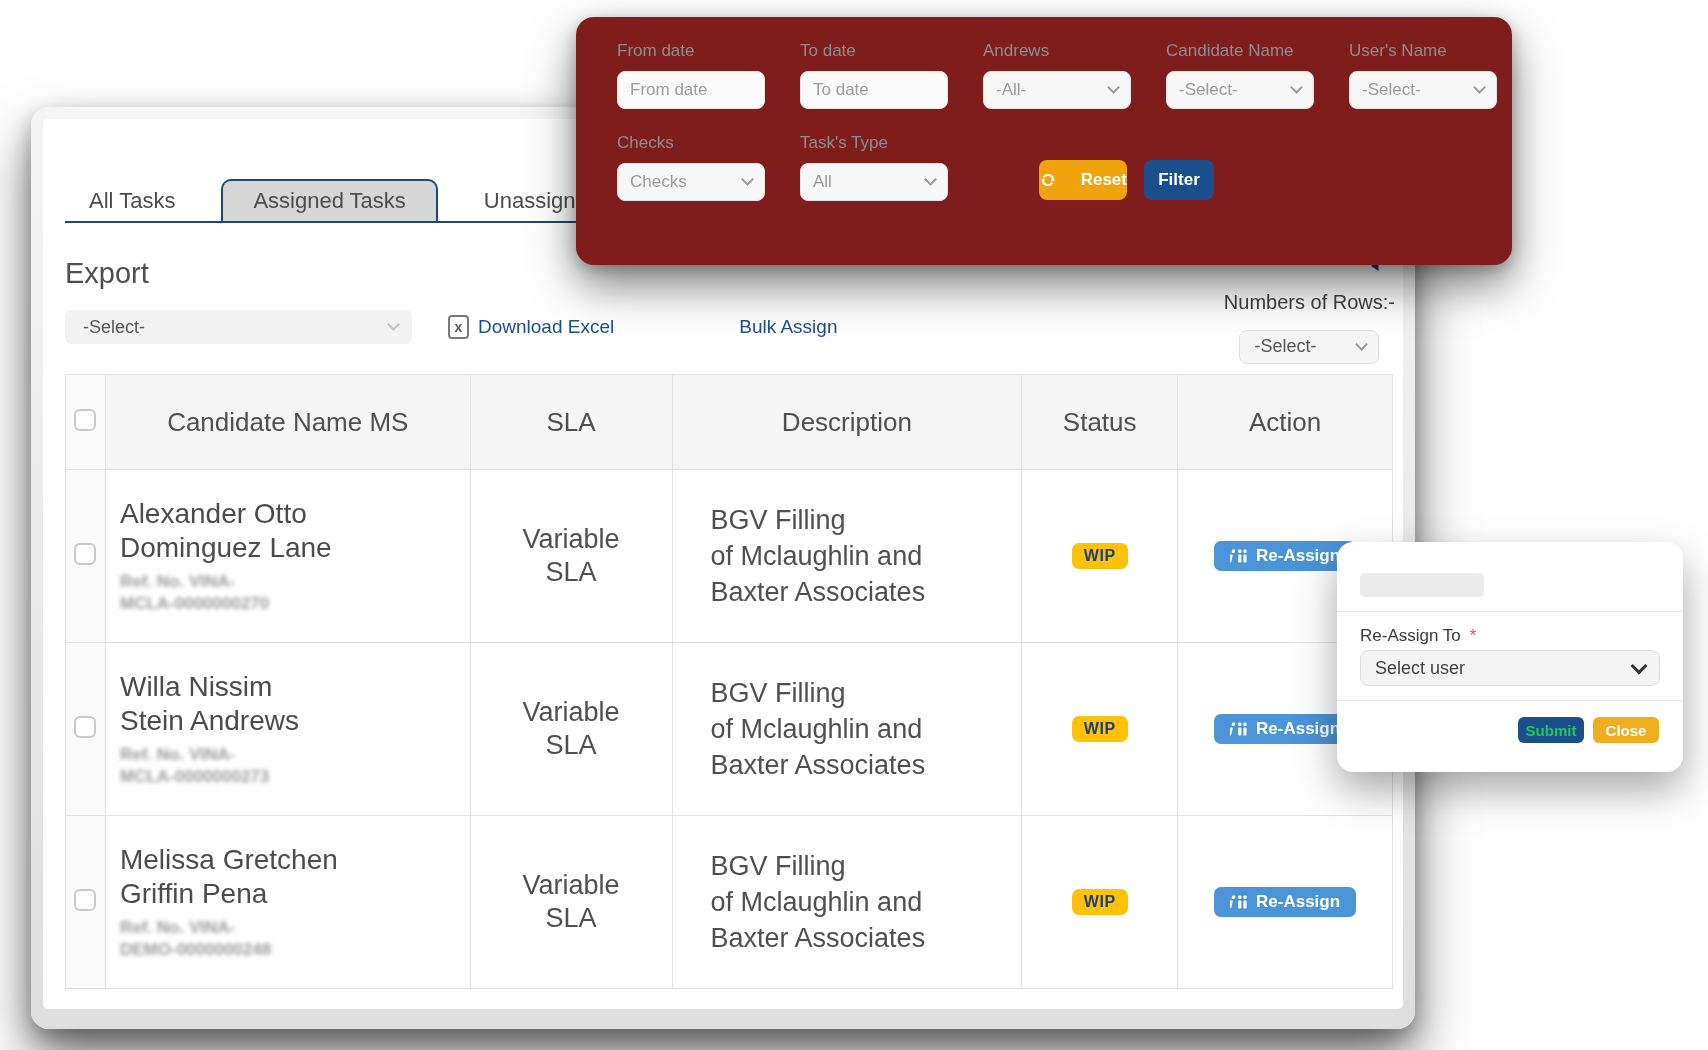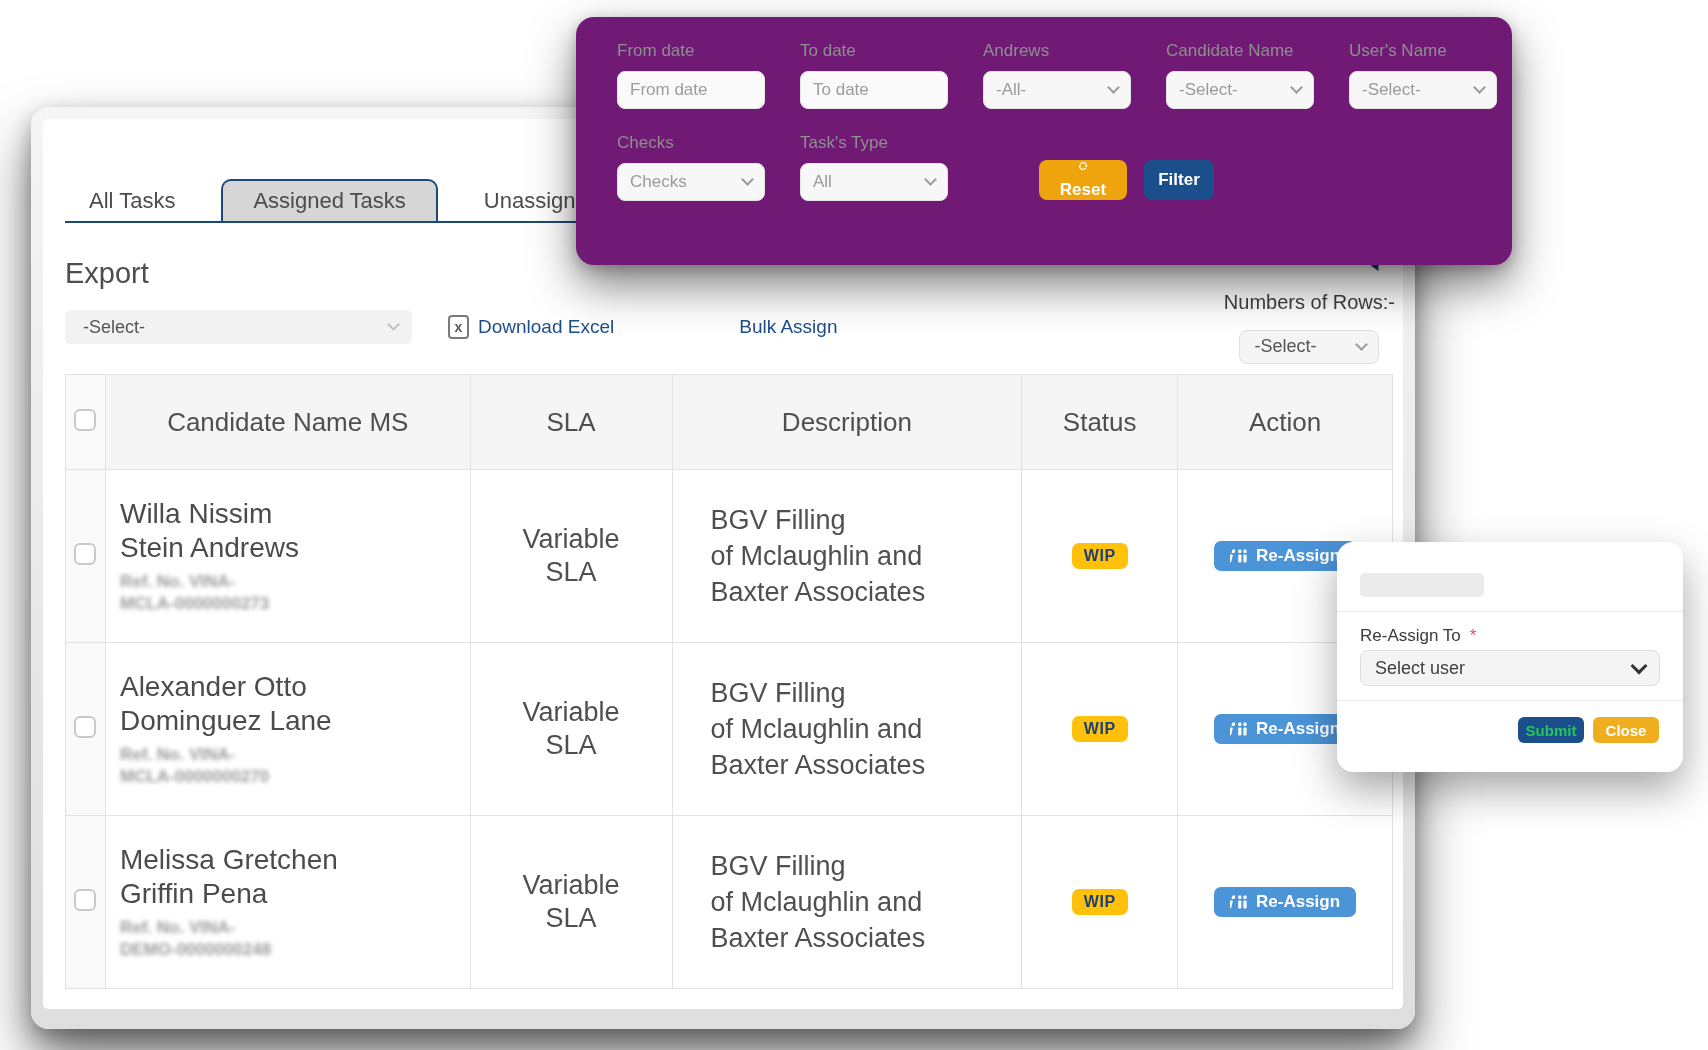--- a/index.html
+++ b/index.html
@@ -74,37 +74,37 @@
               font-weight:bold; letter-spacing:.5px; padding:4px 12px; border-radius:7px; }
   .reassign-btn{ display:inline-flex; align-items:center; gap:8px; background:#4b94d8;
                  color:#fff; font-size:17px; font-weight:bold; padding:5px 16px;
                  border-radius:7px; cursor:pointer; }
 
   
   .funnel{ position:absolute; left:1357px; top:241px; z-index:2; cursor:pointer; }
 
   
   .filter-panel{ position:absolute; left:576px; top:17px; width:936px; height:248px;
-                 background:#701a75; border-radius:18px; z-index:3;
+                 background:#7f1d1d; border-radius:18px; z-index:3;
                  box-shadow:0 20px 45px rgba(0,0,0,.5), 0 4px 14px rgba(0,0,0,.22); }
   .fp-row1{ position:absolute; left:41px; top:24px; display:flex; gap:35px; }
   .fp-row2{ position:absolute; left:41px; top:116px; display:flex; gap:35px; }
   .fp-field{ width:148px; }
   .fp-label{ font-size:17px; color:#8e8e8e; margin-bottom:10px; white-space:nowrap; }
   .fp-input{ width:148px; height:38px; background:#fafafa; border:1px solid #e5e5e5;
              border-radius:8px; padding:0 12px; font-size:17px; color:#6d6d6d;
              font-family:"Liberation Sans",sans-serif; }
   .fp-input::placeholder{ color:#9c9c9c; }
   .fp-select{ width:148px; height:38px; background:#f7f7f7; border:1px solid #e3e3e3;
               border-radius:8px; display:flex; align-items:center; justify-content:space-between;
               padding:12px 12px; font-size:17px; color:#9a9a9a; cursor:pointer; }
   .reset-btn{ position:absolute; left:463px; top:143px; width:88px; height:40px;
               background:#efa40d; color:#fff; border:none; border-radius:8px;
               font-size:17px; font-weight:600; display:flex; align-items:center;
-              justify-content:space-between; gap:8px; cursor:pointer;flex-direction:column; }
+              justify-content:space-between; gap:8px; cursor:pointer; }
   .filter-btn{ position:absolute; left:568px; top:143px; width:70px; height:40px;
                background:#1b4f8c; color:#fff; border:none; border-radius:8px;
                font-size:17px; font-weight:600; cursor:pointer; }
 
   
   .modal{ position:absolute; left:1337px; top:542px; width:346px; height:230px;
           background:#fff; border-radius:16px; z-index:3;
           box-shadow:0 18px 42px rgba(0,0,0,.35); }
   .modal-titlebar{ position:absolute; left:23px; top:31px; width:124px; height:24px;
                    background:#ebebeb; border-radius:5px; }
@@ -171,26 +171,26 @@
         <th class="col-status">Status</th>
         <th class="col-action">Action</th>
       </tr>
 
       <tr>
         <td class="cb-cell">
           <span class="checkbox"></span>
         </td>
         <td class="name-cell">
           <div class="cand-name">
-            <div>Willa Nissim</div>
-            <div>Stein Andrews</div>
+            <div>Alexander Otto</div>
+            <div>Dominguez Lane</div>
           </div>
           <div class="ref-no">
             <div>Ref. No. VINA-</div>
-            <div>MCLA-0000000273</div>
+            <div>MCLA-0000000270</div>
           </div>
         </td>
         <td class="sla-cell">
           <span class="sla-text">Variable SLA</span>
         </td>
         <td class="desc-cell">
           <div class="desc-text">
             <div>BGV Filling</div>
             <div>of Mclaughlin and</div>
             <div>Baxter Associates</div>
@@ -215,26 +215,26 @@
           </span>
         </td>
       </tr>
 
       <tr>
         <td class="cb-cell">
           <span class="checkbox"></span>
         </td>
         <td class="name-cell">
           <div class="cand-name">
-            <div>Alexander Otto</div>
-            <div>Dominguez Lane</div>
+            <div>Willa Nissim</div>
+            <div>Stein Andrews</div>
           </div>
           <div class="ref-no">
             <div>Ref. No. VINA-</div>
-            <div>MCLA-0000000270</div>
+            <div>MCLA-0000000273</div>
           </div>
         </td>
         <td class="sla-cell">
           <span class="sla-text">Variable SLA</span>
         </td>
         <td class="desc-cell">
           <div class="desc-text">
             <div>BGV Filling</div>
             <div>of Mclaughlin and</div>
             <div>Baxter Associates</div>

